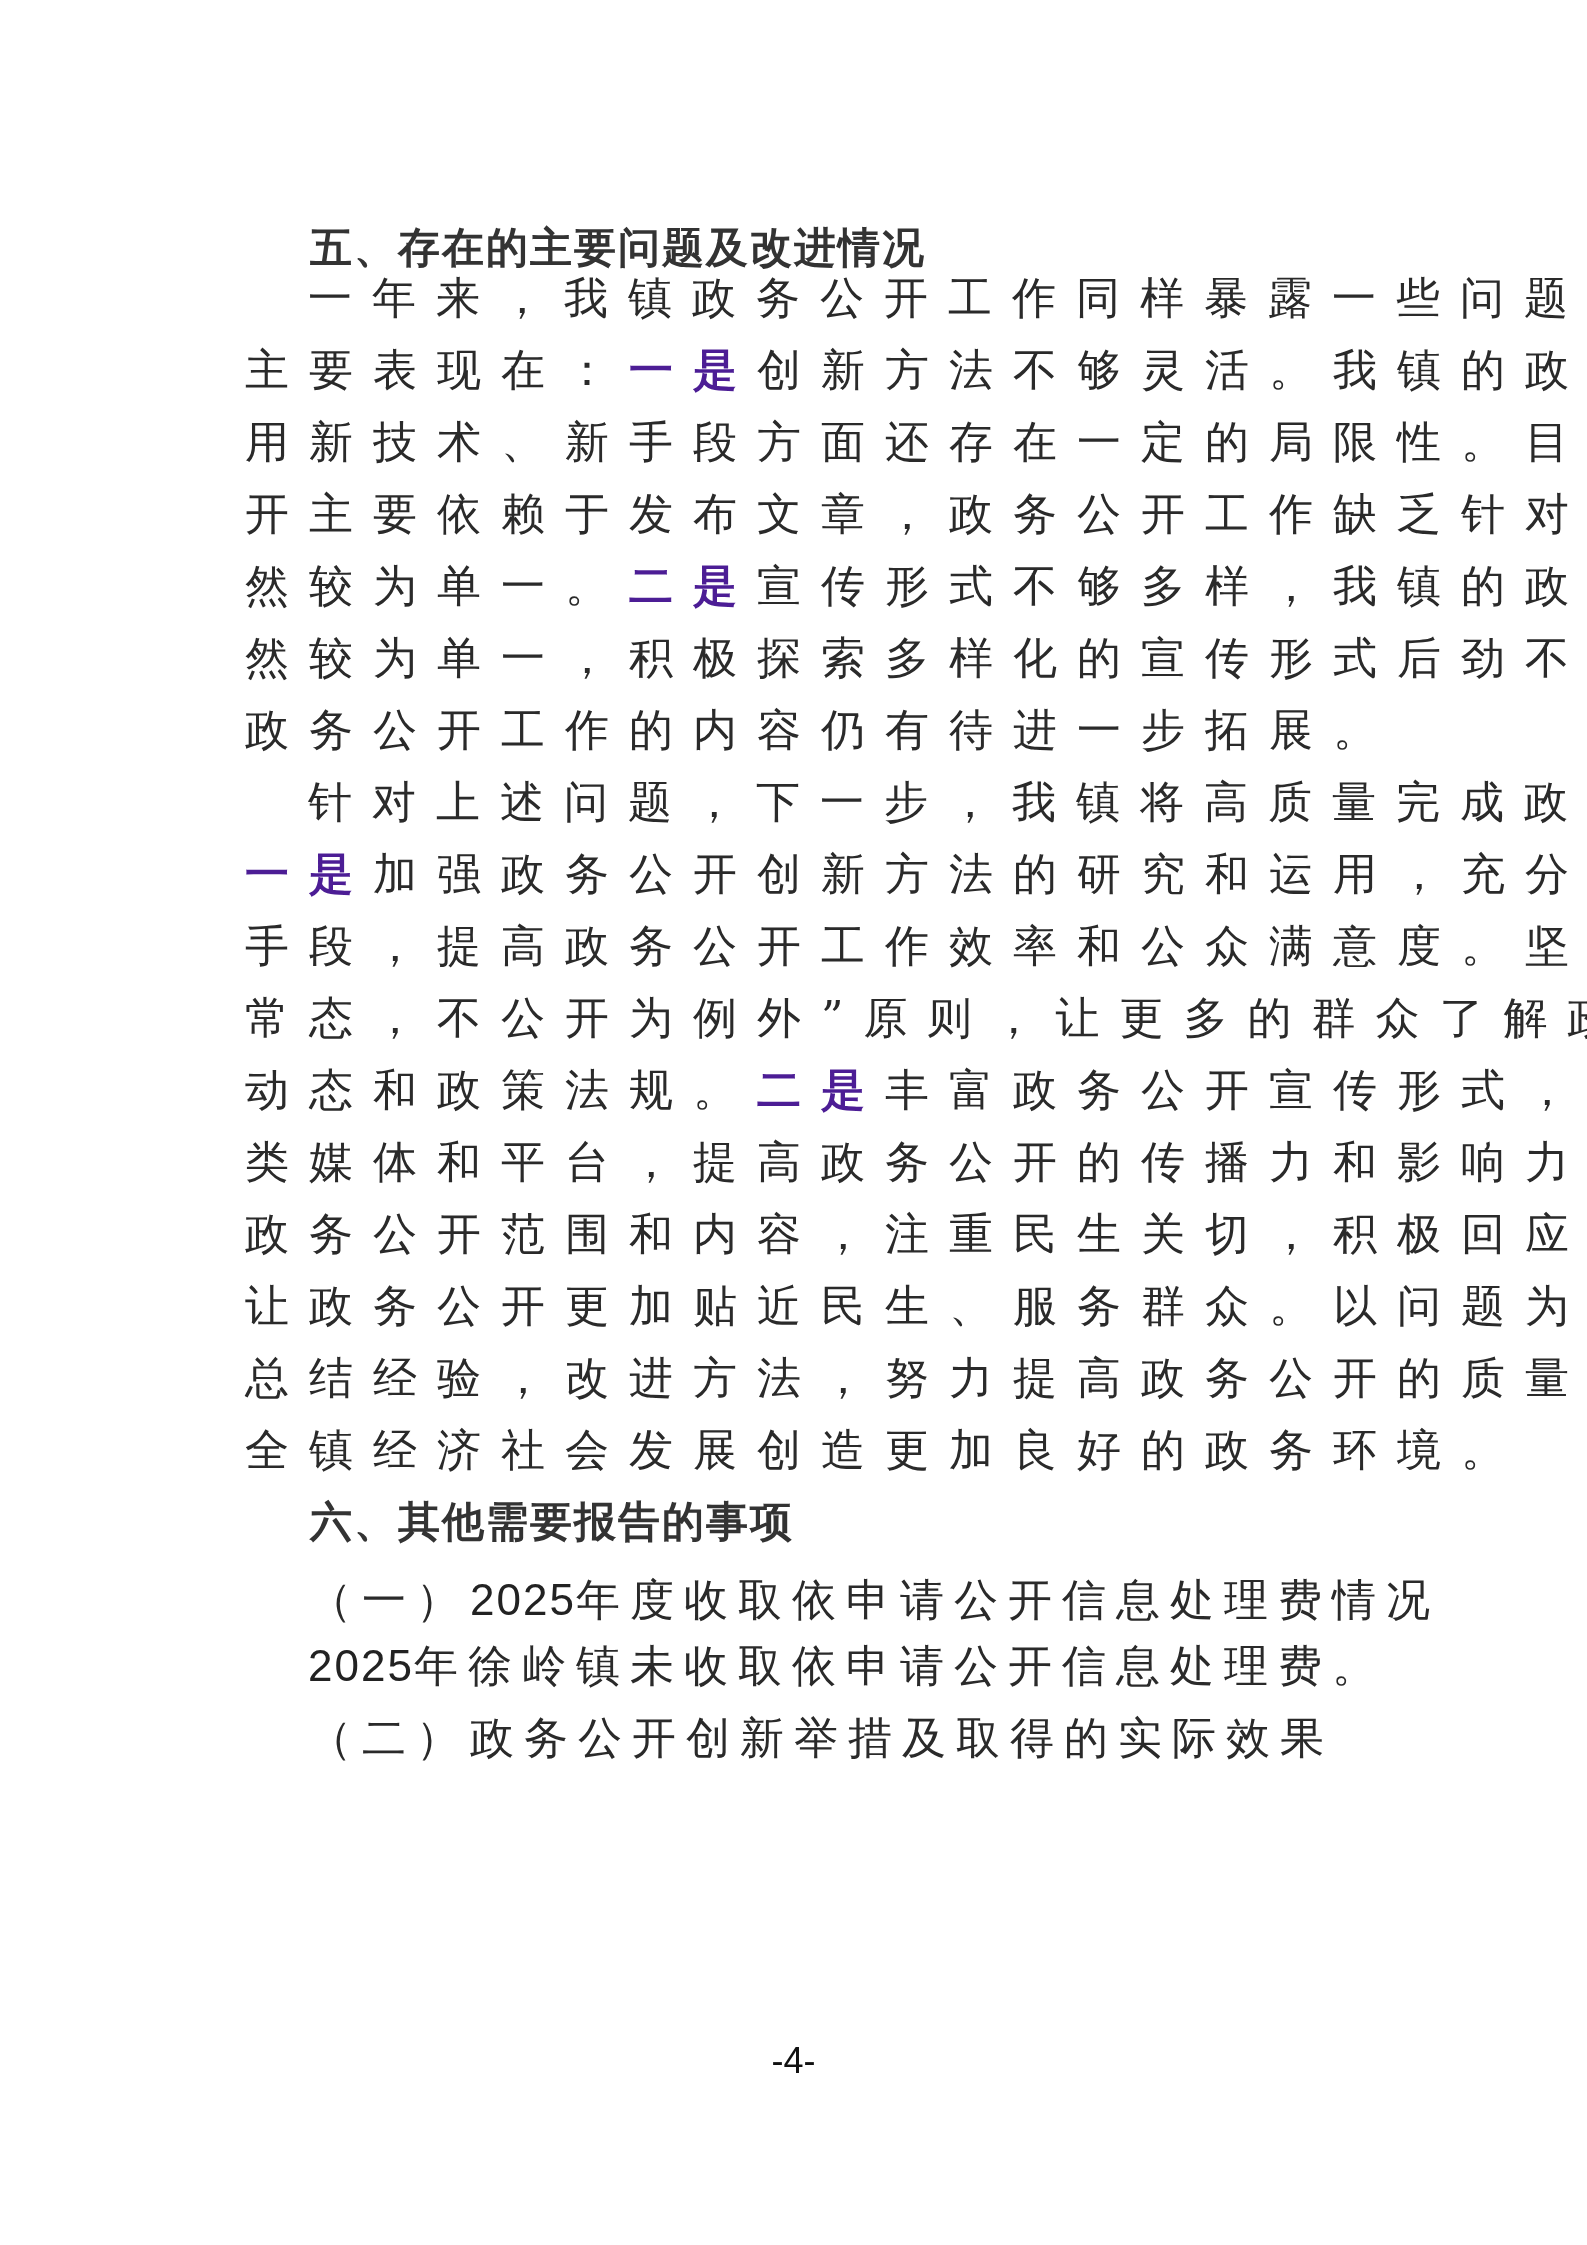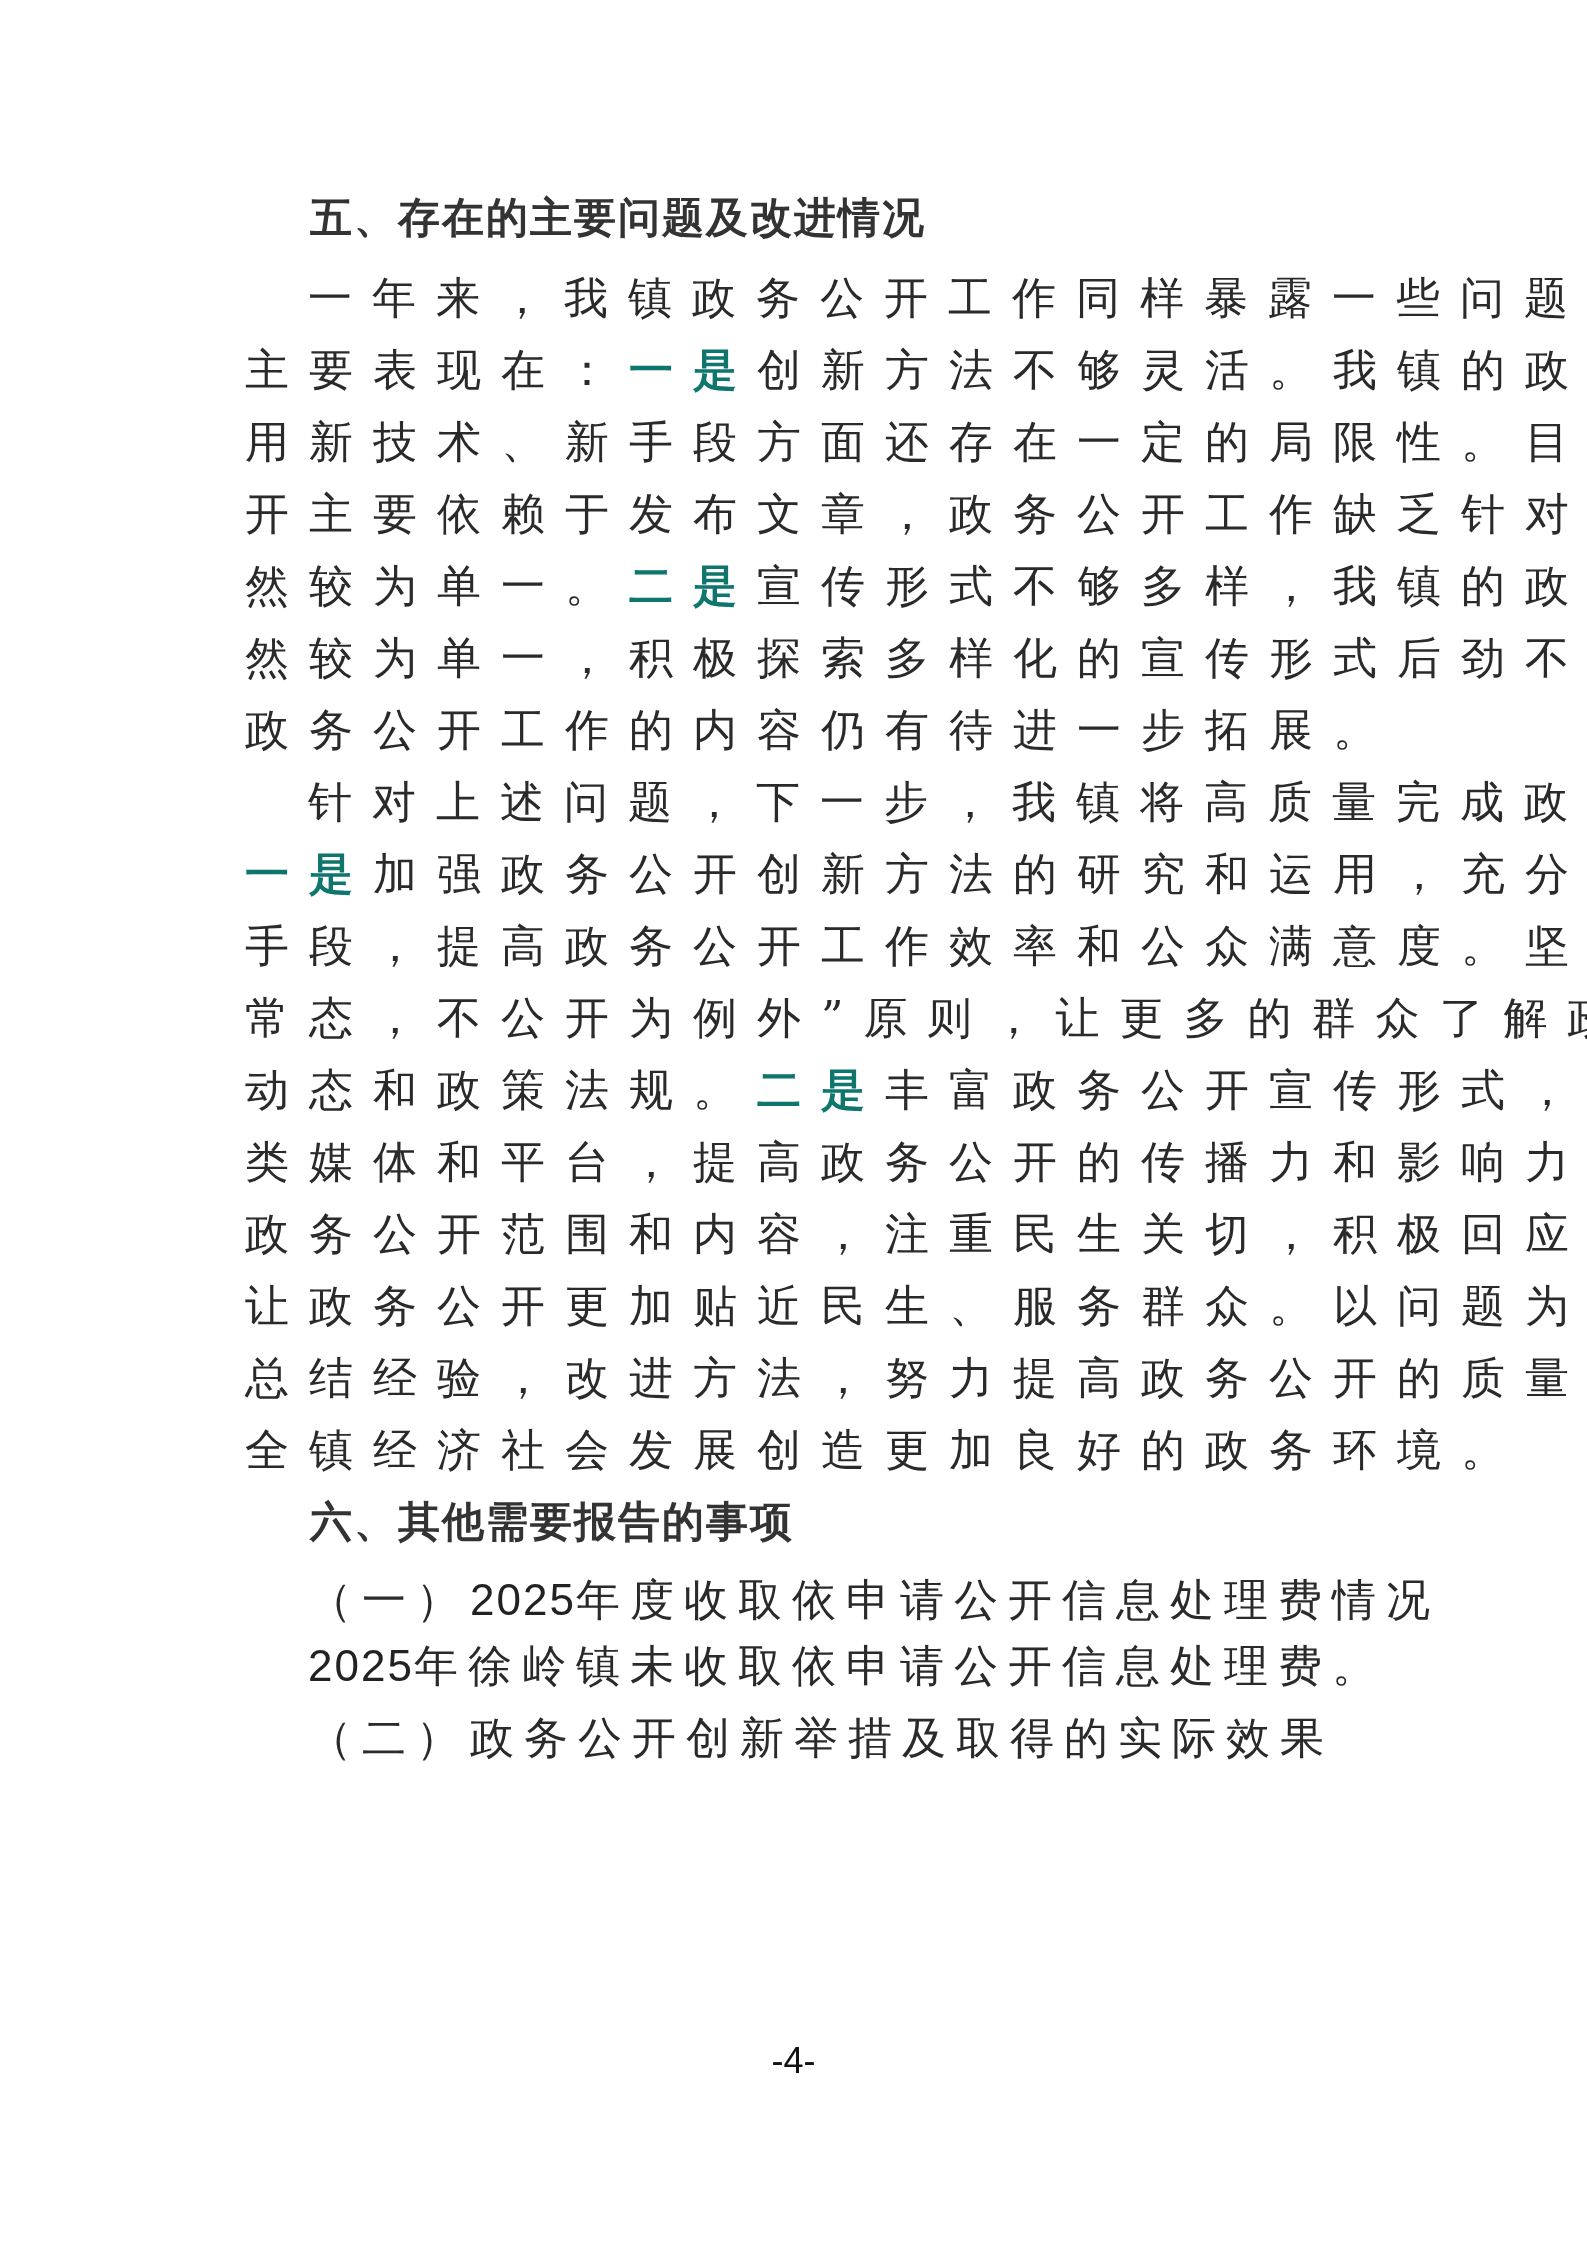--- a/index.html
+++ b/index.html
@@ -19,33 +19,33 @@
     .indent { left: 308px; width: 1047px; }
     .heading {
       font-family: "DejaVu Sans", "Liberation Sans", sans-serif;
       font-weight: bold;
       font-size: 42px;
       color: #333333;
       letter-spacing: 2px;
       left: 310px;
     }
     .sub { left: 308px; letter-spacing: 10px; }
-    .b { font-family: "DejaVu Sans", "Liberation Sans", sans-serif; font-weight: bold; color: #0f766e; }
+    .b { font-family: "DejaVu Sans", "Liberation Sans", sans-serif; font-weight: bold; color: #4c1d95; }
     .pagenum {
       position: absolute; left: 0; width: 1587px; top: 2040px; text-align: center;
       font-family: "Liberation Sans", sans-serif; font-size: 36px; color: #111;
     }
     .num { font-family: "Liberation Sans", sans-serif; letter-spacing: 2px; color: #222; }
   </style>
 </head>
 <body>
 
 <div class="page">
 
-  <div class="line heading" style="top:188px;">五、存在的主要问题及改进情况</div>
+  <div class="line heading" style="top:218px;">五、存在的主要问题及改进情况</div>
 
   <div class="line indent" style="top:268px;">一年来，我镇政务公开工作同样暴露一些问题和不足，</div>
   <div class="line" style="top:340px;">
     <span>主要表现在：</span><span class="b">一是</span><span>创新方法不够灵活。我镇的政务公开在运</span>
   </div>
   <div class="line" style="top:412px;">用新技术、新手段方面还存在一定的局限性。目前的政务公</div>
   <div class="line" style="top:484px;">开主要依赖于发布文章，政务公开工作缺乏针对性、实效性</div>
   <div class="line" style="top:556px;">
     <span>然较为单一。</span><span class="b">二是</span><span>宣传形式不够多样，我镇的政务公开形式仍</span>
   </div>

